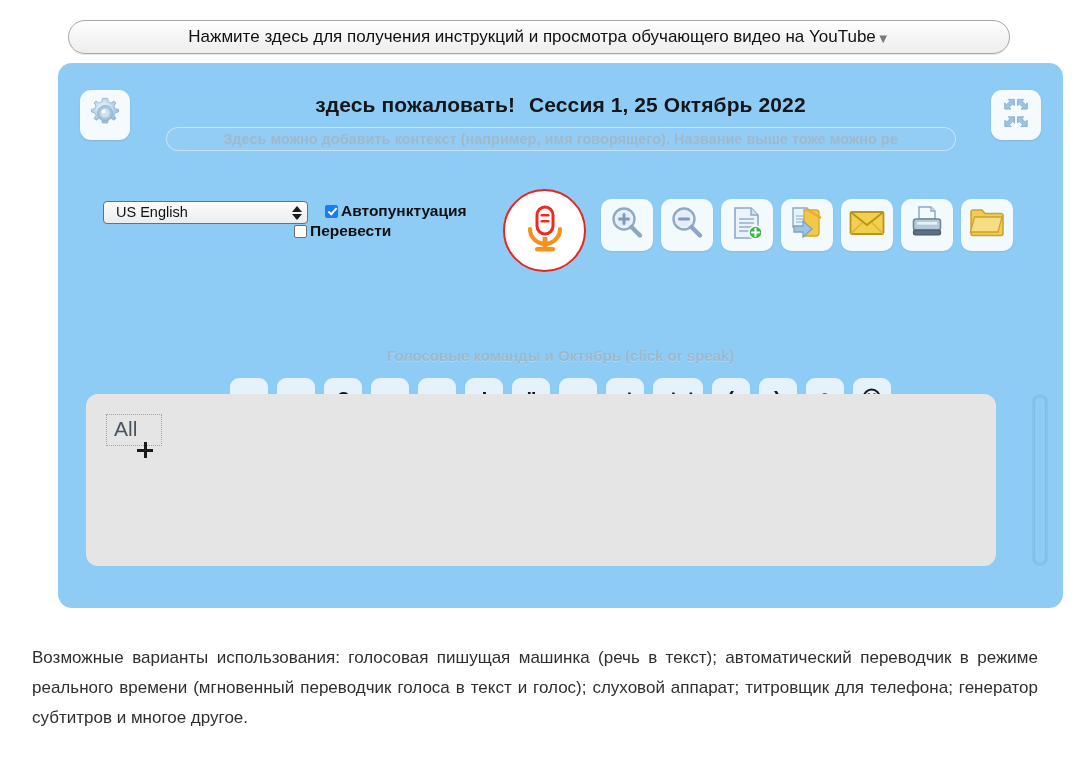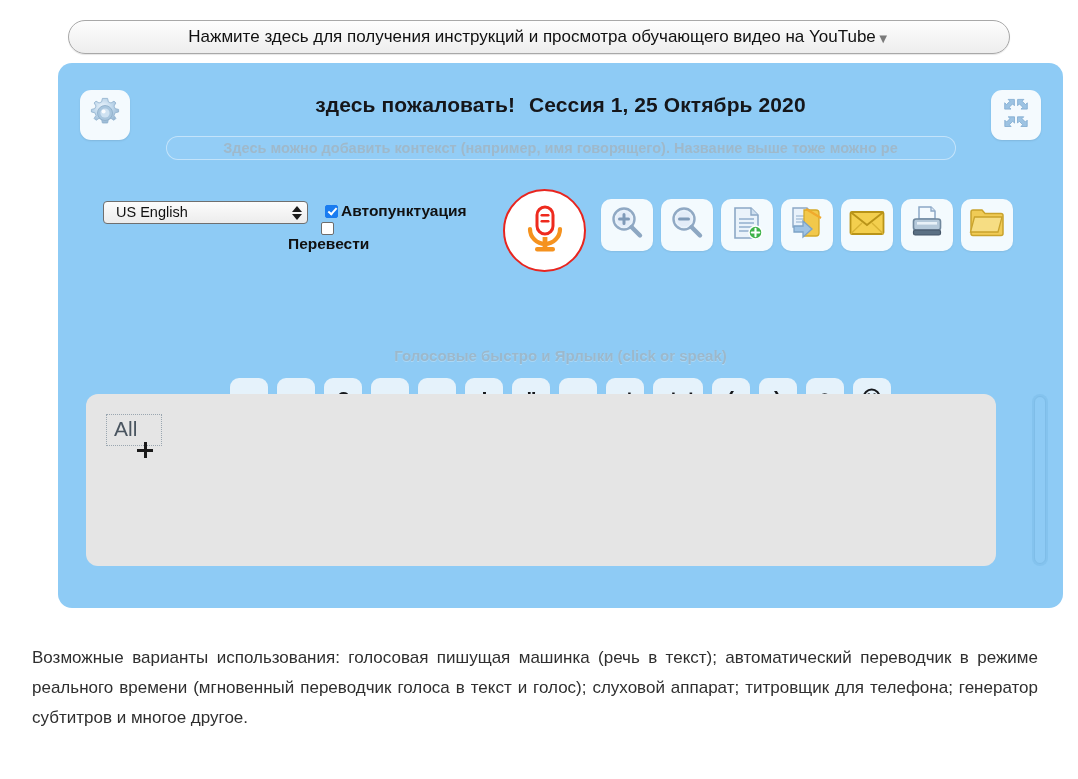--- a/index.html
+++ b/index.html
@@ -93,21 +93,21 @@
     font-weight: bold;
     color: #15161a;
     letter-spacing: 0.1px;
     pointer-events: none;
   }
   .panel-title .sess { margin-left: 14px; }
 
   
   .context-input {
     position: absolute;
-    top: 73px;
+    top: 64px;
     left: 50%;
     transform: translateX(-50%);
     width: 790px;
     height: 24px;
     border: none;
     border-radius: 12px;
     background: #93cdf6;
     text-align: center;
     font-family: "Liberation Sans", sans-serif;
     font-size: 14.5px;
@@ -172,21 +172,21 @@
 
   .chk-line {
     position: absolute;
     display: flex;
     align-items: center;
     font-size: 15.5px;
     color: #111;
     font-weight: bold;
   }
   .chk-line.auto { top: 7px; left: 267px; }
-  .chk-line.translate { top: 27px; left: 230px; flex-direction: column; }
+  .chk-line.translate { top: 27px; left: 236px; }
   .chk-box {
     width: 13px; height: 13px;
     margin-right: 3px;
     border-radius: 2px;
     border: 1px solid #6d6d6d;
     background: #fff;
     position: relative;
     cursor: pointer;
     box-sizing: border-box;
     flex: 0 0 auto;
@@ -413,21 +413,21 @@
             <path d="M15.5 3.5 L9.2 3.5 L11 5.3 L7.6 8.7 L5.8 6.9 L5.8 13.2 L12.1 13.2 L10.3 11.4 L13.7 8 L15.5 9.8 Z" transform="rotate(180 10.6 8.3)"></path>
             <path d="M18.5 3.5 L24.8 3.5 L23 5.3 L26.4 8.7 L28.2 6.9 L28.2 13.2 L21.9 13.2 L23.7 11.4 L20.3 8 L18.5 9.8 Z" transform="rotate(180 23.4 8.3)"></path>
             <path d="M15.5 20.8 L9.2 20.8 L11 22.6 L7.6 26 L5.8 24.2 L5.8 30.5 L12.1 30.5 L10.3 28.7 L13.7 25.3 L15.5 27.1 Z"></path>
             <path d="M18.5 20.8 L24.8 20.8 L23 22.6 L26.4 26 L28.2 24.2 L28.2 30.5 L21.9 30.5 L23.7 28.7 L20.3 25.3 L18.5 27.1 Z"></path>
           </g>
         </svg>
       </span>
     </div>
 
     <div class="panel-title">
-      <span>здесь пожаловать!</span><span class="sess">Сессия 1, 25 Октябрь 2020</span>
+      <span>здесь пожаловать!</span><span class="sess">Сессия 1, 25 Октябрь 2022</span>
     </div>
 
     <input class="context-input" type="text" value="" placeholder="Здесь можно добавить контекст (например, имя говорящего). Название выше тоже можно ре" style="">
 
     <div class="control-row">
 
       <select class="lang-select">
         <option>US English</option>
       </select>
       <span class="sel-arrows">
@@ -542,21 +542,21 @@
             <svg width="38" height="38" viewBox="0 0 38 38">
               <path d="M3 8 a2 2 0 0 1 2-2 h9 l3 3.5 h16 a2 2 0 0 1 2 2 v18 a2 2 0 0 1 -2 2 h-28 a2 2 0 0 1 -2-2 z" fill="#f0cb56" stroke="#c9a32d" stroke-width="1.5"></path>
               <path d="M6.5 13 h27.5 l-4 15 h-27.5 z" fill="#f6dd83" stroke="#c9a32d" stroke-width="1.3"></path>
             </svg>
           </span>
         </div>
 
       </div>
     </div>
 
-    <div class="vc-title">Голосовые быстро и Ярлыки (click or speak)</div>
+    <div class="vc-title">Голосовые команды и Октябрь (click or speak)</div>
     <div class="key-row">
         <div class="key sm">.</div>
         <div class="key sm">,</div>
         <div class="key">?</div>
         <div class="key sm">:</div>
         <div class="key">;</div>
         <div class="key">!</div>
         <div class="key">"</div>
         <div class="key sm">-</div>
         <div class="key">↵</div>

